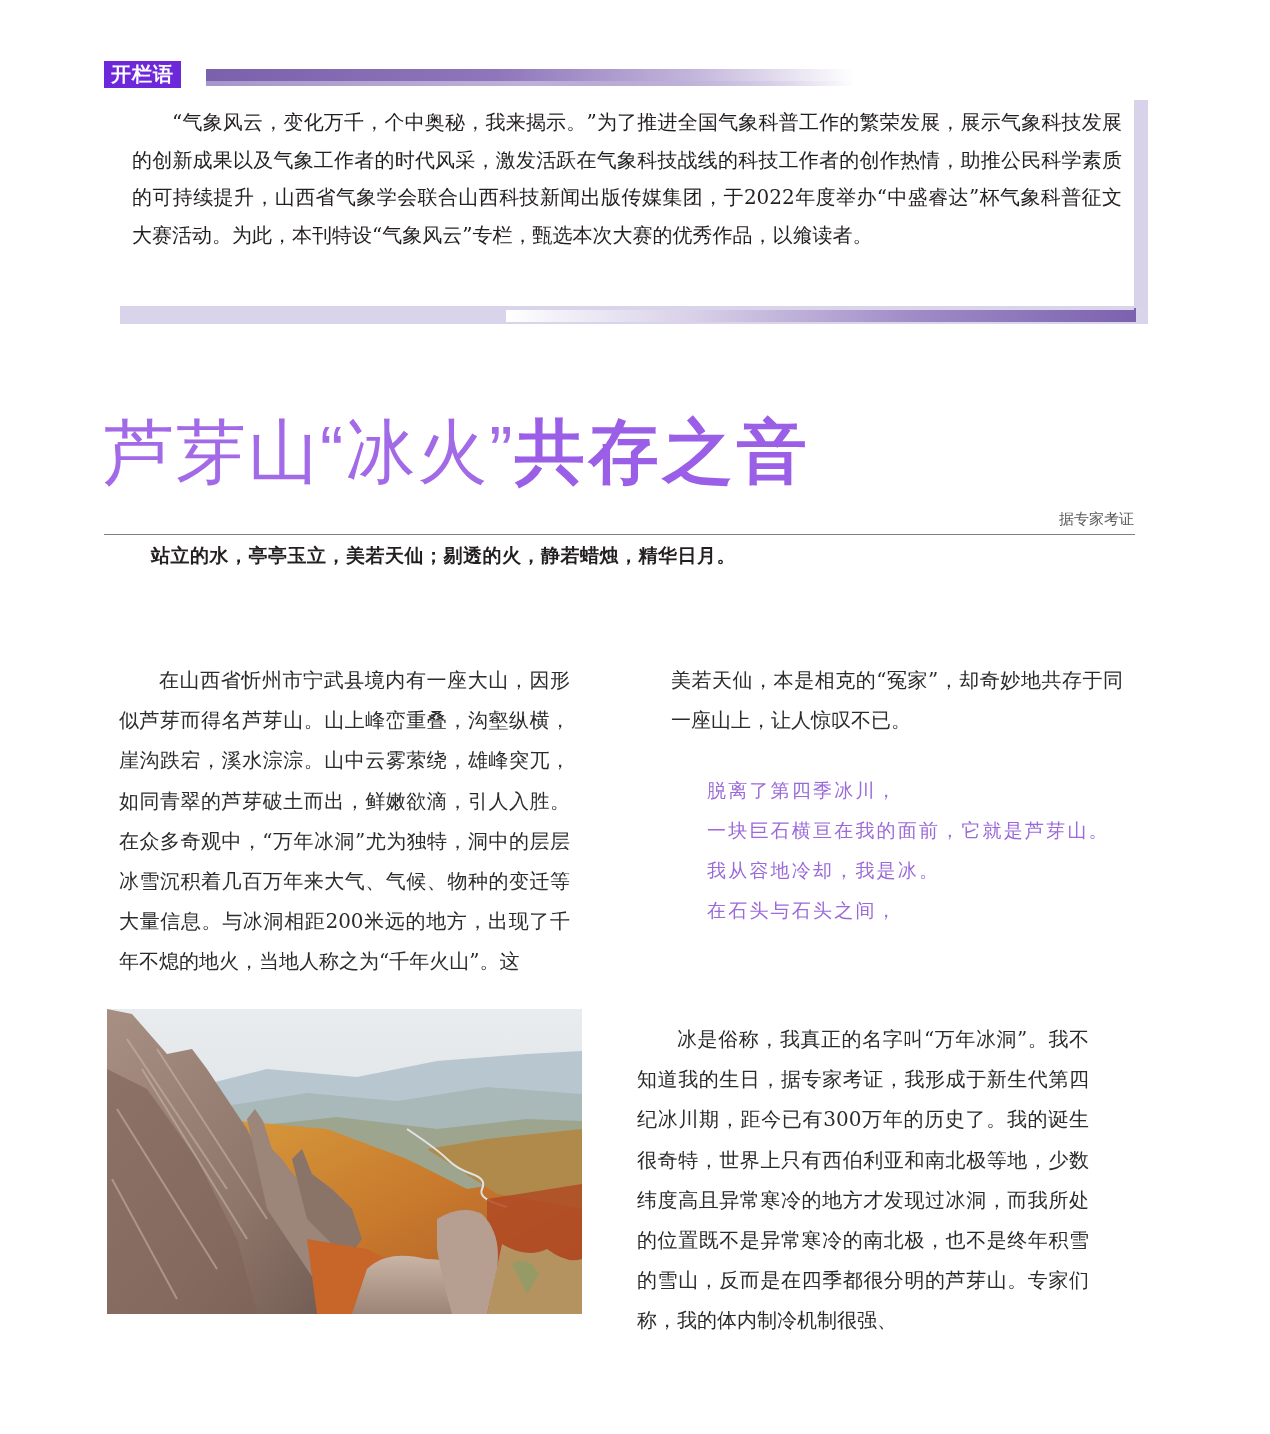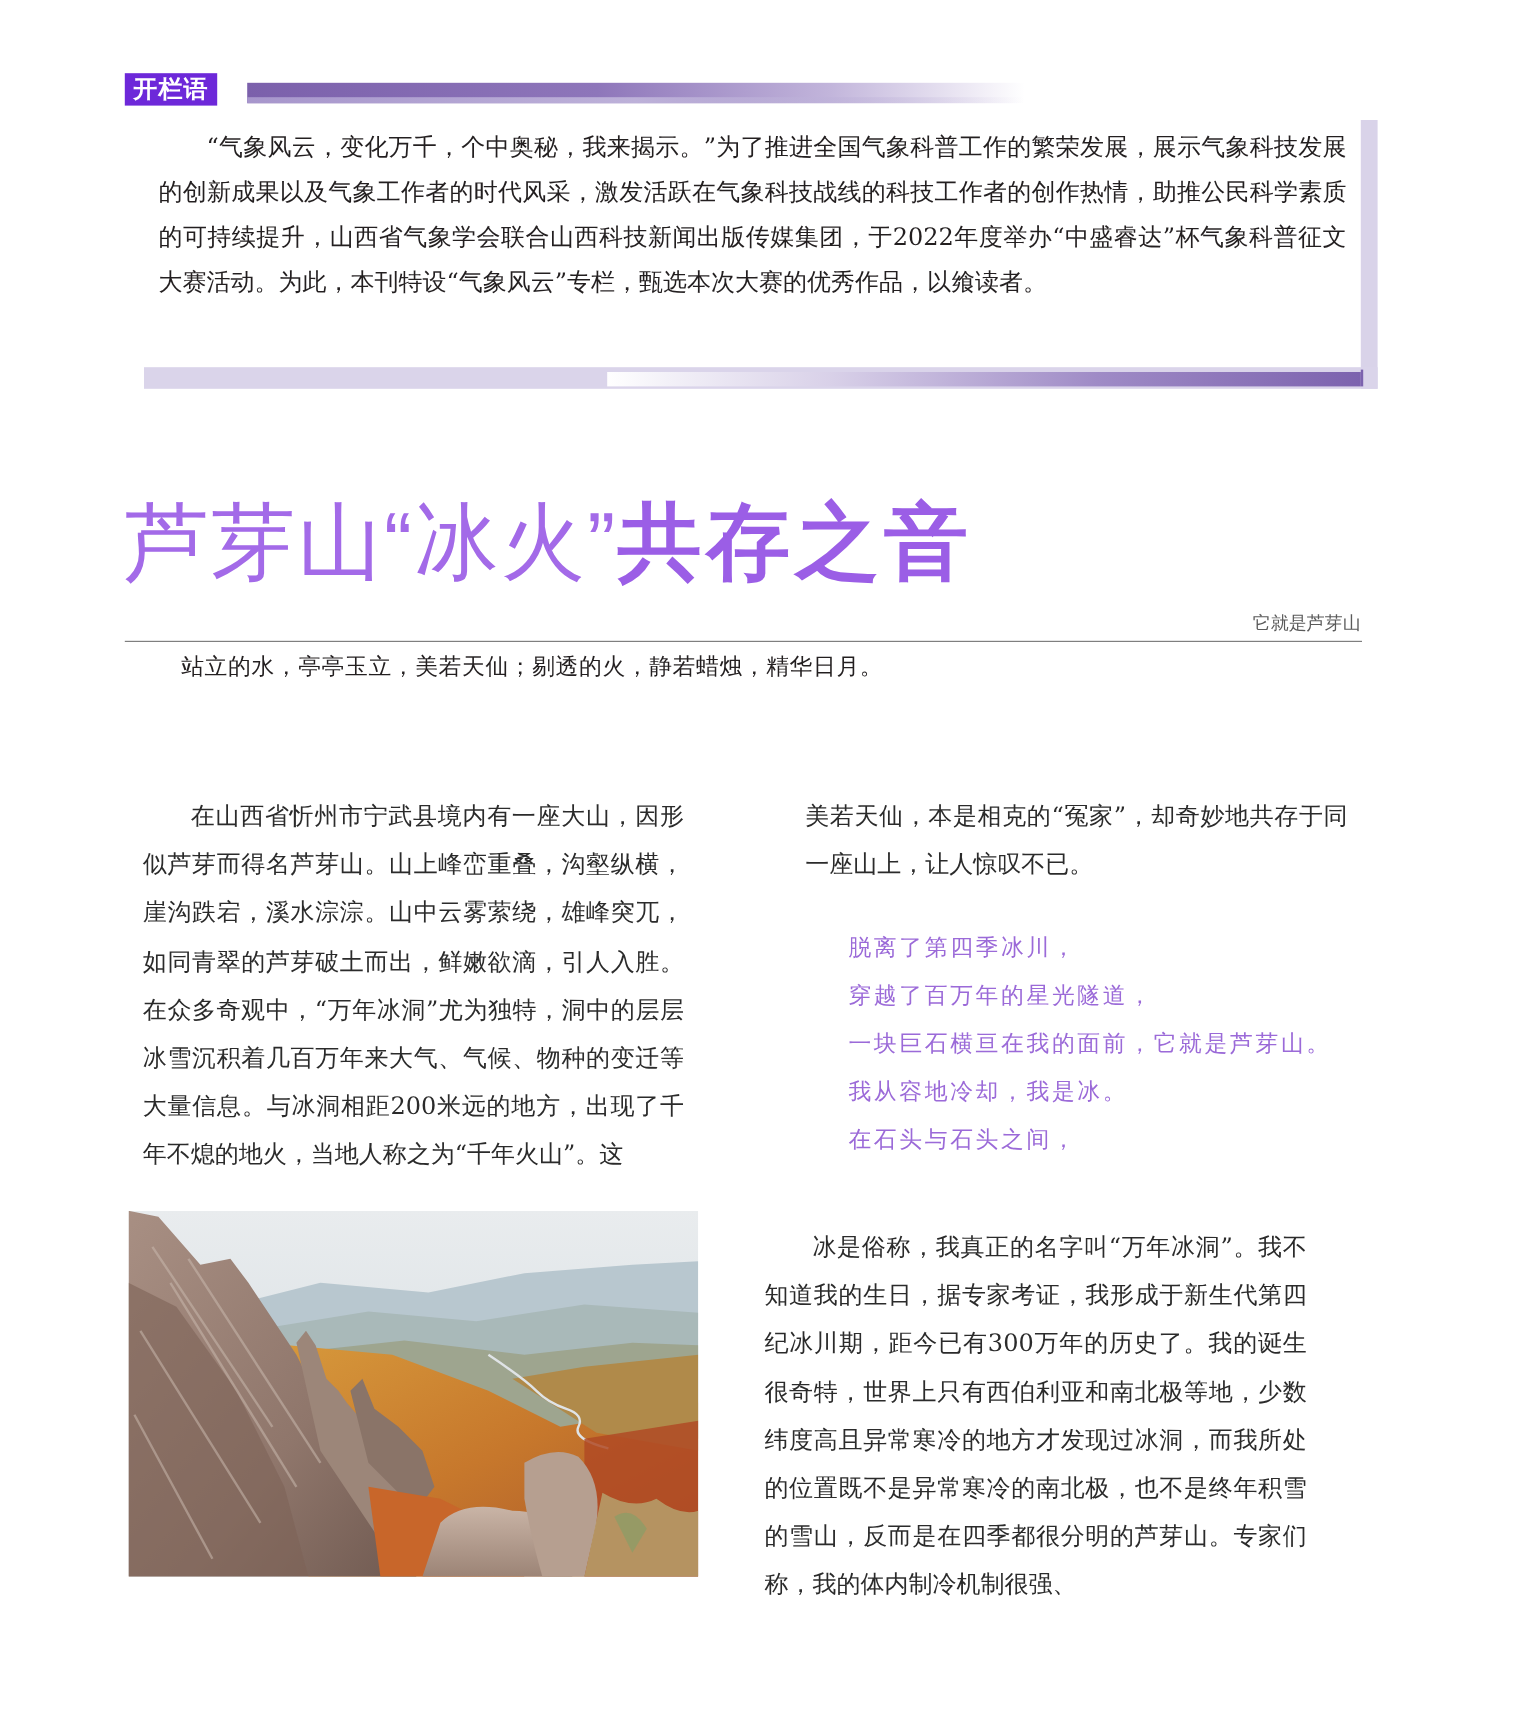--- a/index.html
+++ b/index.html
@@ -29,21 +29,21 @@
     
     .title { position: absolute; left: 104px; top: 410px; height: 85px; white-space: nowrap;
              font-family: Liberation Sans, sans-serif; color: #9b5ee6; font-size: 70px; line-height: 85px; }
     .title-light { font-weight: normal; color: #a36ae8; letter-spacing: 2px; }
     .title-bold { font-weight: bold; color: #9b5ee6; letter-spacing: 4px; }
 
     .byline { position: absolute; right: 136px; top: 510px; font-family: "DejaVu Sans", sans-serif;
               font-size: 15px; color: #5a5a5a; }
     .rule { position: absolute; left: 104px; top: 534px; width: 1031px; height: 1px; background: #7f7f7f; }
     .subtitle { position: absolute; left: 151px; top: 543px; font-family: "DejaVu Sans", sans-serif;
-                font-size: 19px; color: #231f20; letter-spacing: 0.5px; }
+                font-size: 19px; color: #231f20; letter-spacing: 0.5px; font-weight: bold; }
 
     
     .col { position: absolute; font-family: "DejaVu Serif", "Liberation Serif", serif;
            font-size: 20px; line-height: 40.2px; color: #2b2b2b; text-align: justify; }
     .col p { margin: 12px; }
     .col .indent { text-indent: 2em; }
     .col-left { left: 107px; top: 648px; width: 475px; }
     .col-right-1 { left: 659px; top: 648px; width: 476px; }
     .poem { position: absolute; left: 707px; top: 770px; width: 440px;
             font-family: "DejaVu Sans", sans-serif; font-size: 19px; line-height: 40px;
@@ -70,21 +70,21 @@
   <div class="intro-bottom-accent"></div>
   <div class="intro-bottom-accent-dark"></div>
   <div class="intro-text">
     <p>“气象风云，变化万千，个中奥秘，我来揭示。”为了推进全国气象科普工作的繁荣发展，展示气象科技发展的创新成果以及气象工作者的时代风采，激发活跃在气象科技战线的科技工作者的创作热情，助推公民科学素质的可持续提升，山西省气象学会联合山西科技新闻出版传媒集团，于2022年度举办“中盛睿达”杯气象科普征文大赛活动。为此，本刊特设“气象风云”专栏，甄选本次大赛的优秀作品，以飨读者。</p>
   </div>
 </div>
 
 <div class="title">
   <span class="title-light">芦芽山“冰火”</span><span class="title-bold">共存之音</span>
 </div>
-<div class="byline">它就是芦芽山</div>
+<div class="byline">据专家考证</div>
 <div class="rule"></div>
 <div class="subtitle">站立的水，亭亭玉立，美若天仙；剔透的火，静若蜡烛，精华日月。</div>
 
 <div class="col col-left">
   <p class="indent">在山西省忻州市宁武县境内有一座大山，因形似芦芽而得名芦芽山。山上峰峦重叠，沟壑纵横，崖沟跌宕，溪水淙淙。山中云雾萦绕，雄峰突兀，如同青翠的芦芽破土而出，鲜嫩欲滴，引人入胜。在众多奇观中，“万年冰洞”尤为独特，洞中的层层冰雪沉积着几百万年来大气、气候、物种的变迁等大量信息。与冰洞相距200米远的地方，出现了千年不熄的地火，当地人称之为“千年火山”。这</p>
 </div>
 
 <div class="photo">
   <svg width="475" height="305" viewBox="0 0 475 305">
     <defs>
@@ -143,21 +143,20 @@
     <path d="M405 255 Q420 245 432 265 L420 285 Z" fill="#8e9c66" opacity="0.8"></path>
   </svg>
 </div>
 
 <div class="col col-right-1">
   <p>美若天仙，本是相克的“冤家”，却奇妙地共存于同一座山上，让人惊叹不已。</p>
 </div>
 
 <div class="poem">
   <div>脱离了第四季冰川，</div>
-  <div>穿越了百万年的星光隧道，</div>
   <div>一块巨石横亘在我的面前，它就是芦芽山。</div>
   <div>我从容地冷却，我是冰。</div>
   <div>在石头与石头之间，</div>
 </div>
 
 <div class="col col-right-2">
   <p class="indent">冰是俗称，我真正的名字叫“万年冰洞”。我不知道我的生日，据专家考证，我形成于新生代第四纪冰川期，距今已有300万年的历史了。我的诞生很奇特，世界上只有西伯利亚和南北极等地，少数纬度高且异常寒冷的地方才发现过冰洞，而我所处的位置既不是异常寒冷的南北极，也不是终年积雪的雪山，反而是在四季都很分明的芦芽山。专家们称，我的体内制冷机制很强、</p>
 </div>
 
 </body></html>

